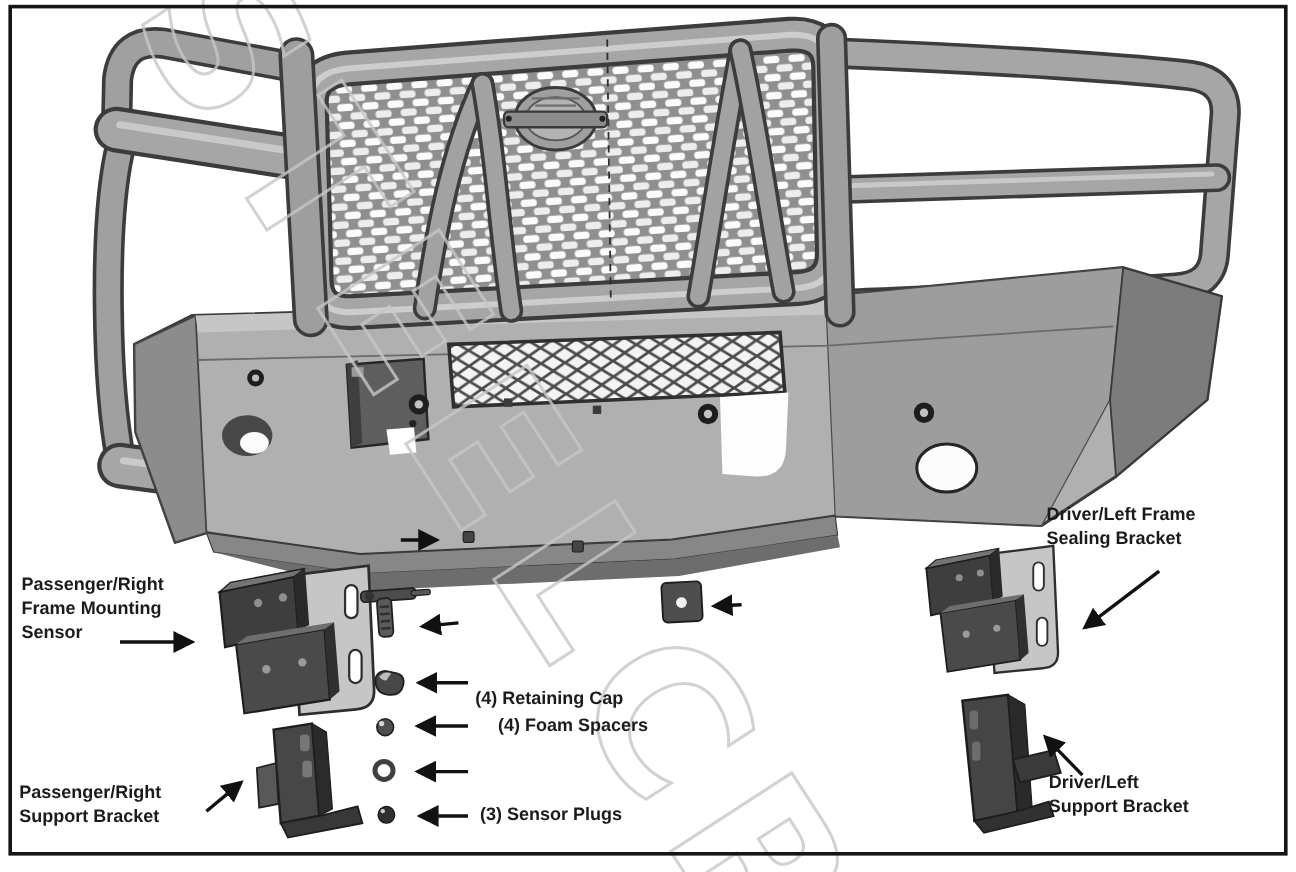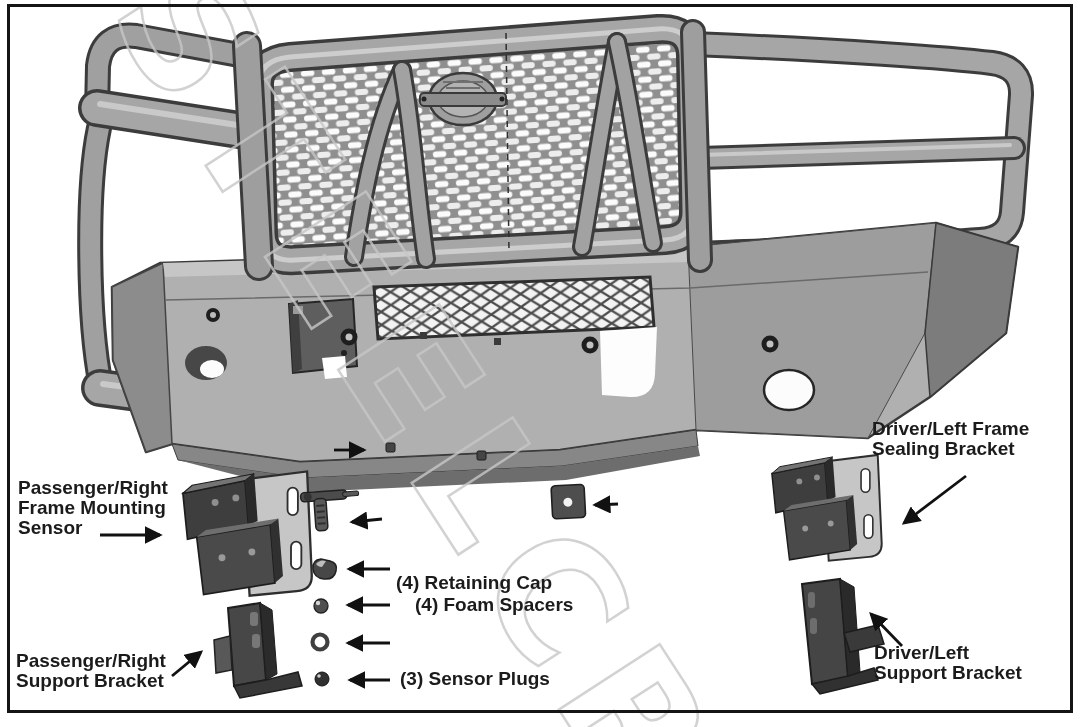--- a/index.html
+++ b/index.html
@@ -3,21 +3,21 @@
 <meta charset="utf-8">
 <style>
   html,body{margin:0;padding:0;background:#fff;}
   .stage{position:relative;width:1080px;height:727px;background:#fff;overflow:hidden;
          font-family:"Liberation Sans",sans-serif;}
   .frame{position:absolute;left:7px;top:4px;width:1060px;height:703px;border:3px solid #151515;}
   .watermark{position:absolute;left:235px;top:-70px;transform:rotate(57deg);transform-origin:0 0;
          font-family:"DejaVu Sans",sans-serif;font-weight:bold;font-size:165px;letter-spacing:22px;
          color:transparent;-webkit-text-stroke:2.5px #c7c7c7;white-space:nowrap;opacity:.8;pointer-events:none;}
   svg.art{position:absolute;left:0;top:0;}
-  .lbl{position:absolute;font-size:19px;font-weight:bold;color:#1b1b1b;line-height:20px;white-space:nowrap;}
+  .lbl{position:absolute;font-size:15px;font-weight:bold;color:#1b1b1b;line-height:20px;white-space:nowrap;}
 </style>
 </head>
 <body>
 
 <div class="stage">
 
   <svg class="art" width="1080" height="727" viewBox="0 0 1080 727">
     <defs>
       <marker id="ah" viewBox="0 0 10 10" refX="8.5" refY="5" markerWidth="6.5" markerHeight="6.5" orient="auto-start-reverse">
         <path d="M0 0 L10 5 L0 10 Z" fill="#111"></path>

